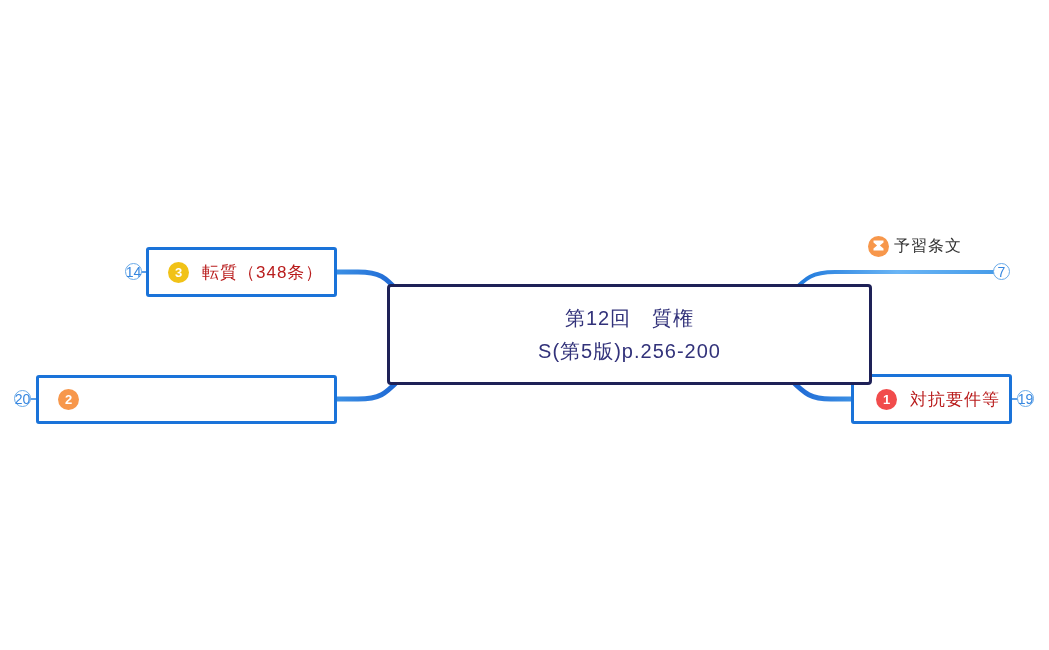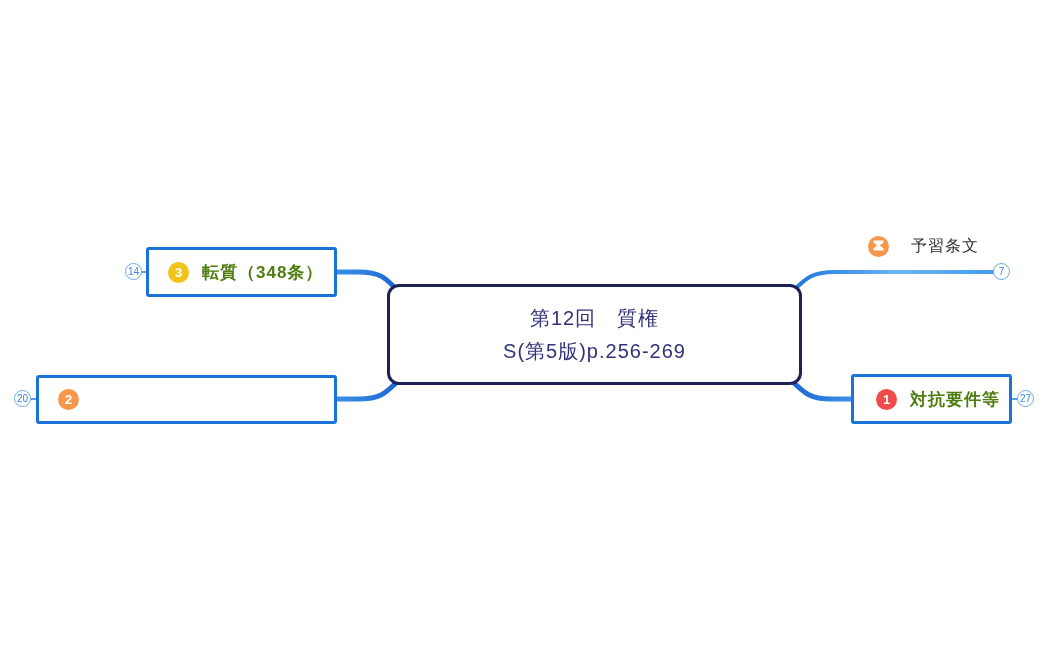--- a/index.html
+++ b/index.html
@@ -1,54 +1,54 @@
 <!DOCTYPE html>
 <html><head>
 <meta charset="utf-8">
 <style>
   html,body{margin:0;padding:0;background:#ffffff;}
   body{font-family:"Liberation Sans","DejaVu Sans",sans-serif;}
   .canvas{position:relative;width:1049px;height:650px;background:#ffffff;overflow:hidden;}
   .connector-layer{position:absolute;left:0;top:0;z-index:1;}
   
   .root-node{
-    position:absolute;left:387px;top:284px;width:415px;height:101px;
-    background:#ffffff;border:3px solid #1e2157;border-radius:12px;
+    position:absolute;left:387px;top:284px;width:485px;height:101px;
+    background:#ffffff;border:3px solid #1e2157;border-radius:4px;
     box-sizing:border-box;z-index:3;
     display:flex;flex-direction:column;align-items:center;justify-content:center;
   }
   .root-node .line{color:#32327a;font-size:20px;line-height:33px;letter-spacing:1px;white-space:nowrap;}
   
   .topic-node{
     position:absolute;background:#ffffff;border:3px solid #1a73d9;border-radius:3px;
     box-sizing:border-box;z-index:2;display:flex;align-items:center;
   }
-  .topic-node .label{color:#4d7c0f;font-size:17px;letter-spacing:1px;white-space:nowrap;font-weight:bold;}
+  .topic-node .label{color:#b91c1c;font-size:17px;letter-spacing:1px;white-space:nowrap;}
   .node-tenshitsu{left:146px;top:247px;width:191px;height:50px;padding-left:19px;}
   .node-seiritsu{left:36px;top:375px;width:301px;height:49px;padding-left:19px;}
   .node-tokucho{left:851px;top:374px;width:161px;height:50px;padding-left:22px;}
   
   .badge{
     width:21px;height:21px;border-radius:50%;margin-right:13px;flex:0 0 auto;
     display:flex;align-items:center;justify-content:center;
     color:#ffffff;font-size:13px;font-weight:bold;
   }
   .badge-yellow{background:#f1c217;}
   .badge-orange{background:#f7974b;}
   .badge-red{background:#f14c4c;}
   
   .node-yoshu{position:absolute;left:868px;top:236px;z-index:2;display:flex;align-items:center;}
-  .node-yoshu .label{color:#333333;font-size:16px;letter-spacing:1px;margin-left:22px;white-space:nowrap;}
+  .node-yoshu .label{color:#333333;font-size:16px;letter-spacing:1px;margin-left:5px;white-space:nowrap;}
   .hourglass{width:21px;height:21px;border-radius:50%;background:#f7974b;display:flex;align-items:center;justify-content:center;flex:0 0 auto;}
   
   .count-badge{
     position:absolute;width:17px;height:17px;border-radius:50%;
     background:#ffffff;border:1.5px solid #6aaae8;box-sizing:border-box;
     display:flex;align-items:center;justify-content:center;
-    color:#3787e0;font-size:10px;z-index:2;
+    color:#3787e0;font-size:14px;z-index:2;
   }
   .count-14{left:125px;top:263px;}
   .count-45{left:14px;top:390px;}
   .count-24{left:1017px;top:390px;}
   .count-7{left:993px;top:263px;}
 </style>
 </head>
 <body>
 
 <div class="canvas">
@@ -79,21 +79,21 @@
     <path d="M1011 399 H 1018" stroke="#5b9fe8" stroke-width="2" fill="none"></path>
 
     <path d="M337 272 L 358 272 C 380 272 385 277 399 292" stroke="url(#gradTL)" stroke-width="5" fill="none" stroke-linecap="round"></path>
     <path d="M337 399 L 358 399 C 380 399 385 394 399 380" stroke="url(#gradBL)" stroke-width="5" fill="none" stroke-linecap="round"></path>
     <path d="M851 399 L 831 399 C 811 399 805 394 791 380" stroke="url(#gradBR)" stroke-width="5" fill="none" stroke-linecap="round"></path>
     <path d="M994 272 L 835 272 C 812 272 806 278 792 292" stroke="url(#gradTR)" stroke-width="4" fill="none" stroke-linecap="round"></path>
   </svg>
 
   <div class="root-node">
     <div class="line">第12回　質権</div>
-    <div class="line">S(第5版)p.256-269</div>
+    <div class="line">S(第5版)p.256-200</div>
   </div>
 
   <div class="topic-node node-tenshitsu">
     <div class="badge badge-yellow">
       <span>3</span>
     </div>
     <span class="label">転質（348条）</span>
   </div>
 
   <div class="topic-node node-seiritsu">
@@ -118,19 +118,19 @@
     <span class="label">予習条文</span>
   </div>
 
   <div class="count-badge count-14">
     <span>14</span>
   </div>
   <div class="count-badge count-45">
     <span>20</span>
   </div>
   <div class="count-badge count-24">
-    <span>27</span>
+    <span>19</span>
   </div>
   <div class="count-badge count-7">
     <span>7</span>
   </div>
 
 </div>
 
 </body></html>

